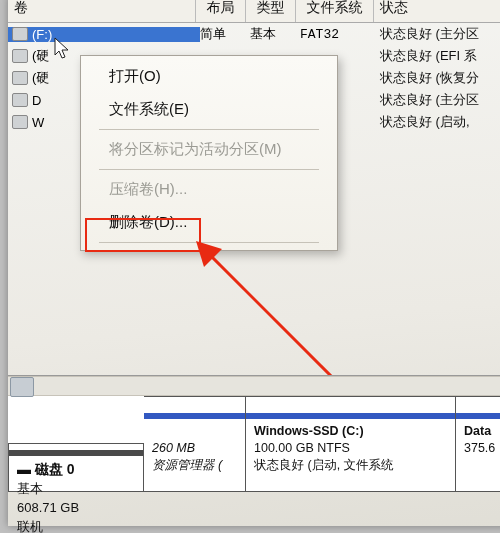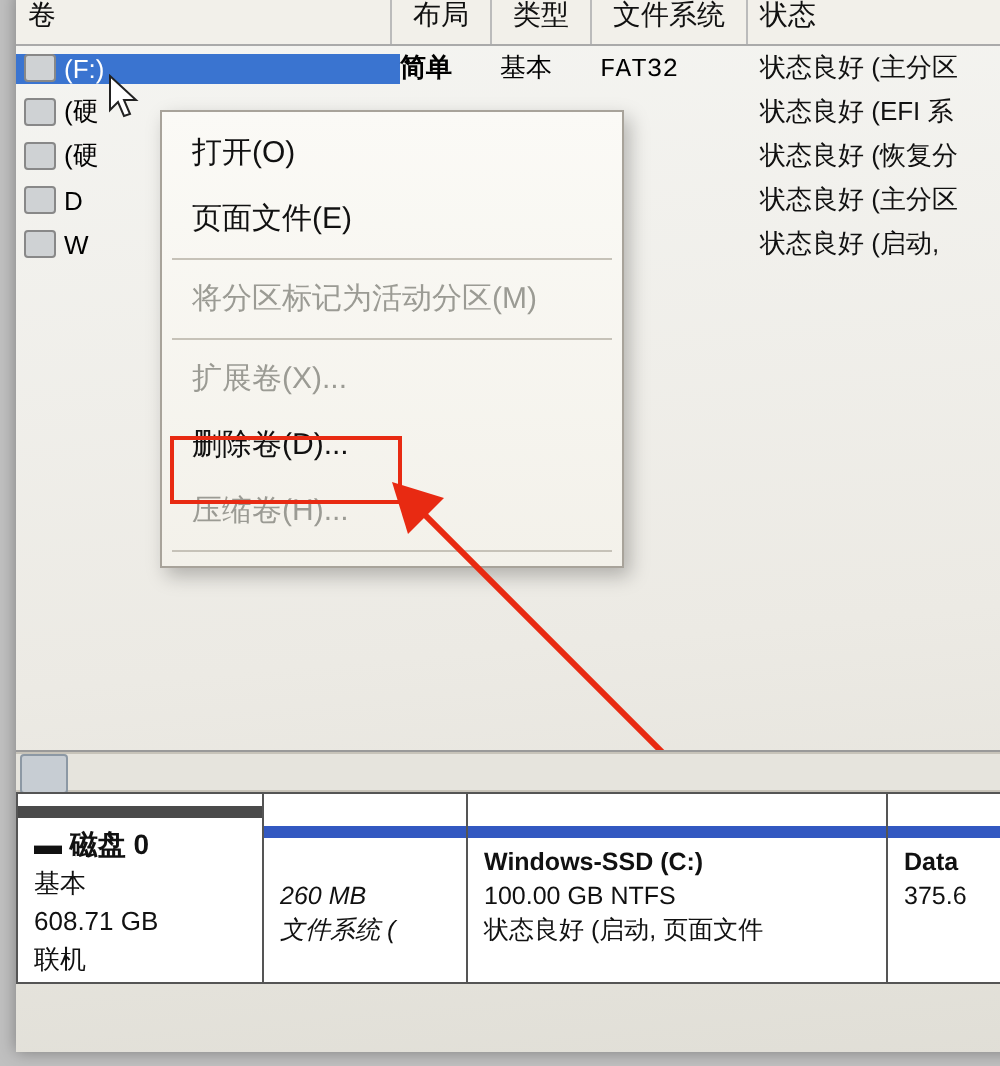--- a/index.html
+++ b/index.html
@@ -49,21 +49,21 @@
     height: 352px;
     border-bottom: 1px solid #999;
     overflow: hidden;
   }
   .row {
     display: flex;
     height: 22px;
     align-items: center;
   }
   .row .c1 { width: 188px; padding-left: 4px; display:flex; align-items:center; gap:4px;}
-  .row .c2 { width: 50px; font-weight: bold; }
+  .row .c2 { width: 50px; }
   .row .c3 { width: 50px; }
   .row .c4 { width: 78px; font-family: Liberation Mono, monospace; }
   .row .c5 { flex: 1; padding-left: 2px; color:#111;}
   .disk-ico {
     width: 14px; height: 12px;
     background: #cfd2d4;
     border: 1px solid #888;
     border-radius: 2px;
     display:inline-block;
   }
@@ -79,21 +79,21 @@
 
   
   .ctx {
     position: absolute;
     left: 72px;
     top: 32px;
     width: 228px;
     background: linear-gradient(180deg,#fbfaf6,#f3f1ea);
     border: 1px solid #a8a39a;
     box-shadow: 3px 4px 9px rgba(0,0,0,0.25);
-    padding: 4px 1px;
+    padding: 4px 14px;
     z-index: 10;
   }
   .mi {
     padding: 7px 14px;
     font-size: 15px;
     color: #111;
     cursor: default;
   }
   .mi.disabled { color: #9b9b94; }
   .sep {
@@ -129,28 +129,29 @@
      border-radius:2px;
   }
 
   
   .diskmap {
     display: flex;
     height: 96px;
     background:#fff;
   }
   .diskmap .info {
-    width: 124px;
+    width: 136px;
     border: 1px solid #555;
     border-right-width:1px;
     padding: 6px 8px;
     font-size: 13px;
     line-height: 1.45;
     color:#111;
     box-sizing:border-box;
+    margin-top:47px;
   }
   .diskmap .info .bar{
     height:6px;
     background:#4a4a4a;
     margin:0 -8px 3px -8px;
   }
   .part {
     border: 1px solid #555;
     border-left: none;
     padding: 22px 8px;
@@ -228,27 +229,26 @@
           <span>W</span>
         </span>
       <span class="c2"></span>
         <span class="c3"></span>
         <span class="c4"></span>
       <span class="c5">状态良好 (启动,</span>
     </div>
 
     <div class="ctx">
       <div class="mi">打开(O)</div>
-      <div class="mi">页面文件(E)</div>
+      <div class="mi">文件系统(E)</div>
       <div class="sep"></div>
       <div class="mi disabled">将分区标记为活动分区(M)</div>
       <div class="sep"></div>
-      <div class="mi disabled">扩展卷(X)...</div>
+      <div class="mi disabled">压缩卷(H)...</div>
       <div class="mi">删除卷(D)...</div>
-      <div class="mi disabled">压缩卷(H)...</div>
       <div class="sep"></div>
 
     </div>
 
     <div class="hl-box" style="left:77px; top:195px; width:112px; height:30px;"></div>
 
     <svg class="arrow-svg" style="left:170px; top:200px; width:180px; height:180px;" viewBox="0 0 180 180">
       <line x1="165" y1="165" x2="28" y2="28" stroke="#e82a12" stroke-width="3"></line>
       <polygon points="18,18 44,26 26,44" fill="#e82a12"></polygon>
     </svg>
@@ -266,27 +266,27 @@
     <div class="info">
       <div class="bar"></div>
       <b style="font-size:14px">▬ <span>磁盘 0</span></b><br>
       <span>基本</span><br>
       <span>608.71 GB</span><br>
       <span>联机</span>
     </div>
     <div class="part p1">
       <div class="bar"></div><br>
       <span>260 MB</span><br>
-      <span>文件系统 (</span>
+      <span>资源管理器 (</span>
     </div>
     <div class="part p2">
       <div class="bar"></div>
       <b><span>Windows-SSD  (C:)</span></b><br>
       <span>100.00 GB NTFS</span><br>
-      <span>状态良好 (启动, 页面文件</span>
+      <span>状态良好 (启动, 文件系统</span>
     </div>
     <div class="part p3">
       <div class="bar"></div>
       <b><span>Data</span></b><br>
       <span>375.6</span>
     </div>
   </div>
 
 </div>
 

